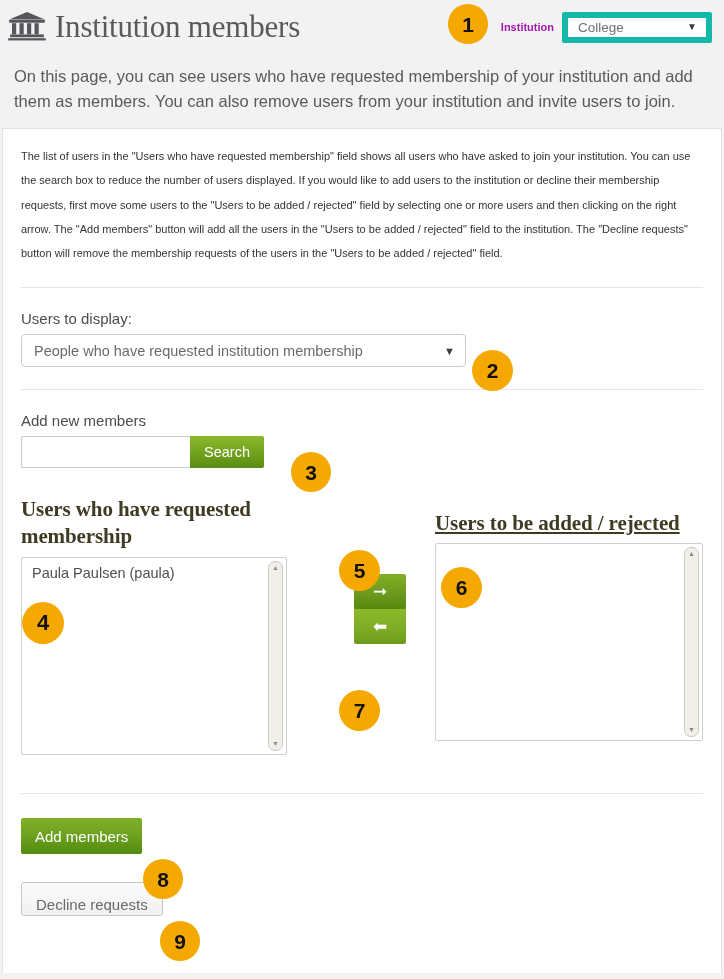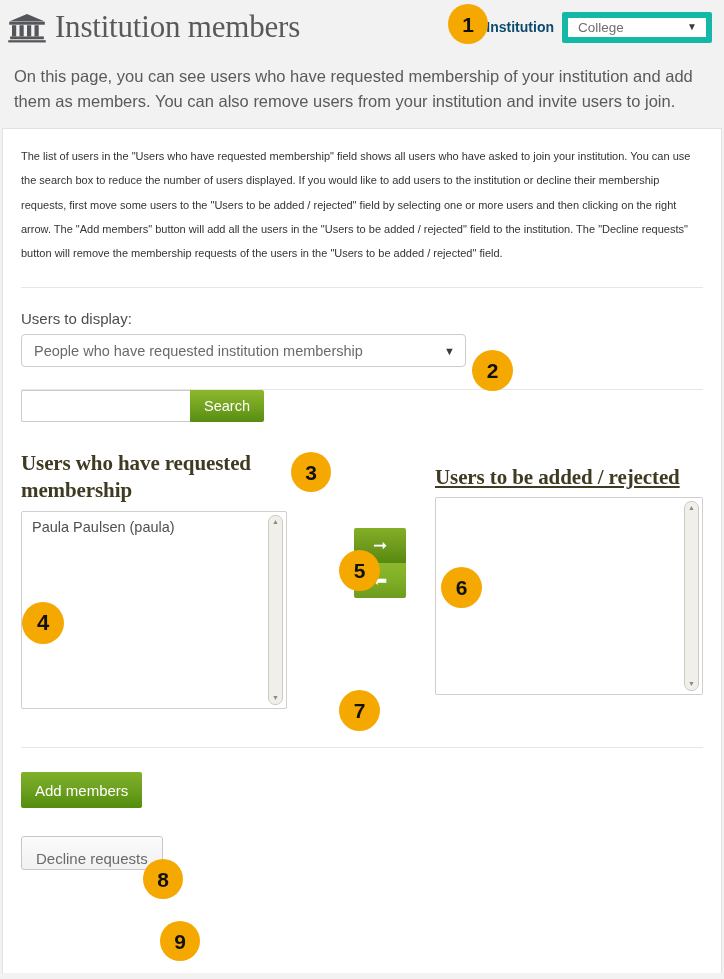--- a/index.html
+++ b/index.html
@@ -20,21 +20,21 @@
   .page-header {
     height: 54px;
     padding: 0 10px 0 8px;
     display: flex;
     align-items: center;
     box-sizing: border-box;
     position: relative;
   }
   .title-block {
     display: flex;
-    align-items: flex-end;
+    align-items: flex-start;
     flex: 0 0 auto;
   }
   .bank-icon {
     width: 38px;
     height: 30px;
     margin-right: 9px;
     flex: 0 0 auto;
     display: block;
   }
   .page-title {
@@ -47,23 +47,23 @@
     white-space: nowrap;
   }
   .header-right {
     margin-left: auto;
     display: flex;
     align-items: center;
     gap: 8px;
     padding-right: 2px;
   }
   .inst-label {
-    font-size: 14px;
+    font-size: 11px;
     font-weight: bold;
-    color: #0c4a6e;
+    color: #a21caf;
     white-space: nowrap;
   }
   .select-box {
     position: relative;
     width: 150px;
     height: 31px;
     background: #ffffff;
     border: 6px solid #14b8a6;
     border-radius: 2px;
     display: flex;
@@ -367,20 +367,21 @@
 
   <div class="display-select-row">
     <div class="display-select">
       <span>People who have requested institution membership</span>
       <span class="caret">▼</span>
     </div>
   </div>
 
   <div class="divider"></div>
 
+  <div class="field-label">Add new members</div>
 
   <div class="search-row">
     <input class="search-input" type="text" placeholder="" style="">
     <button class="btn-search">Search</button>
   </div>
 
   <div class="dual-list">
 
     <div class="list-col left">
       <div class="list-heading">Users who have requested membership</div>

